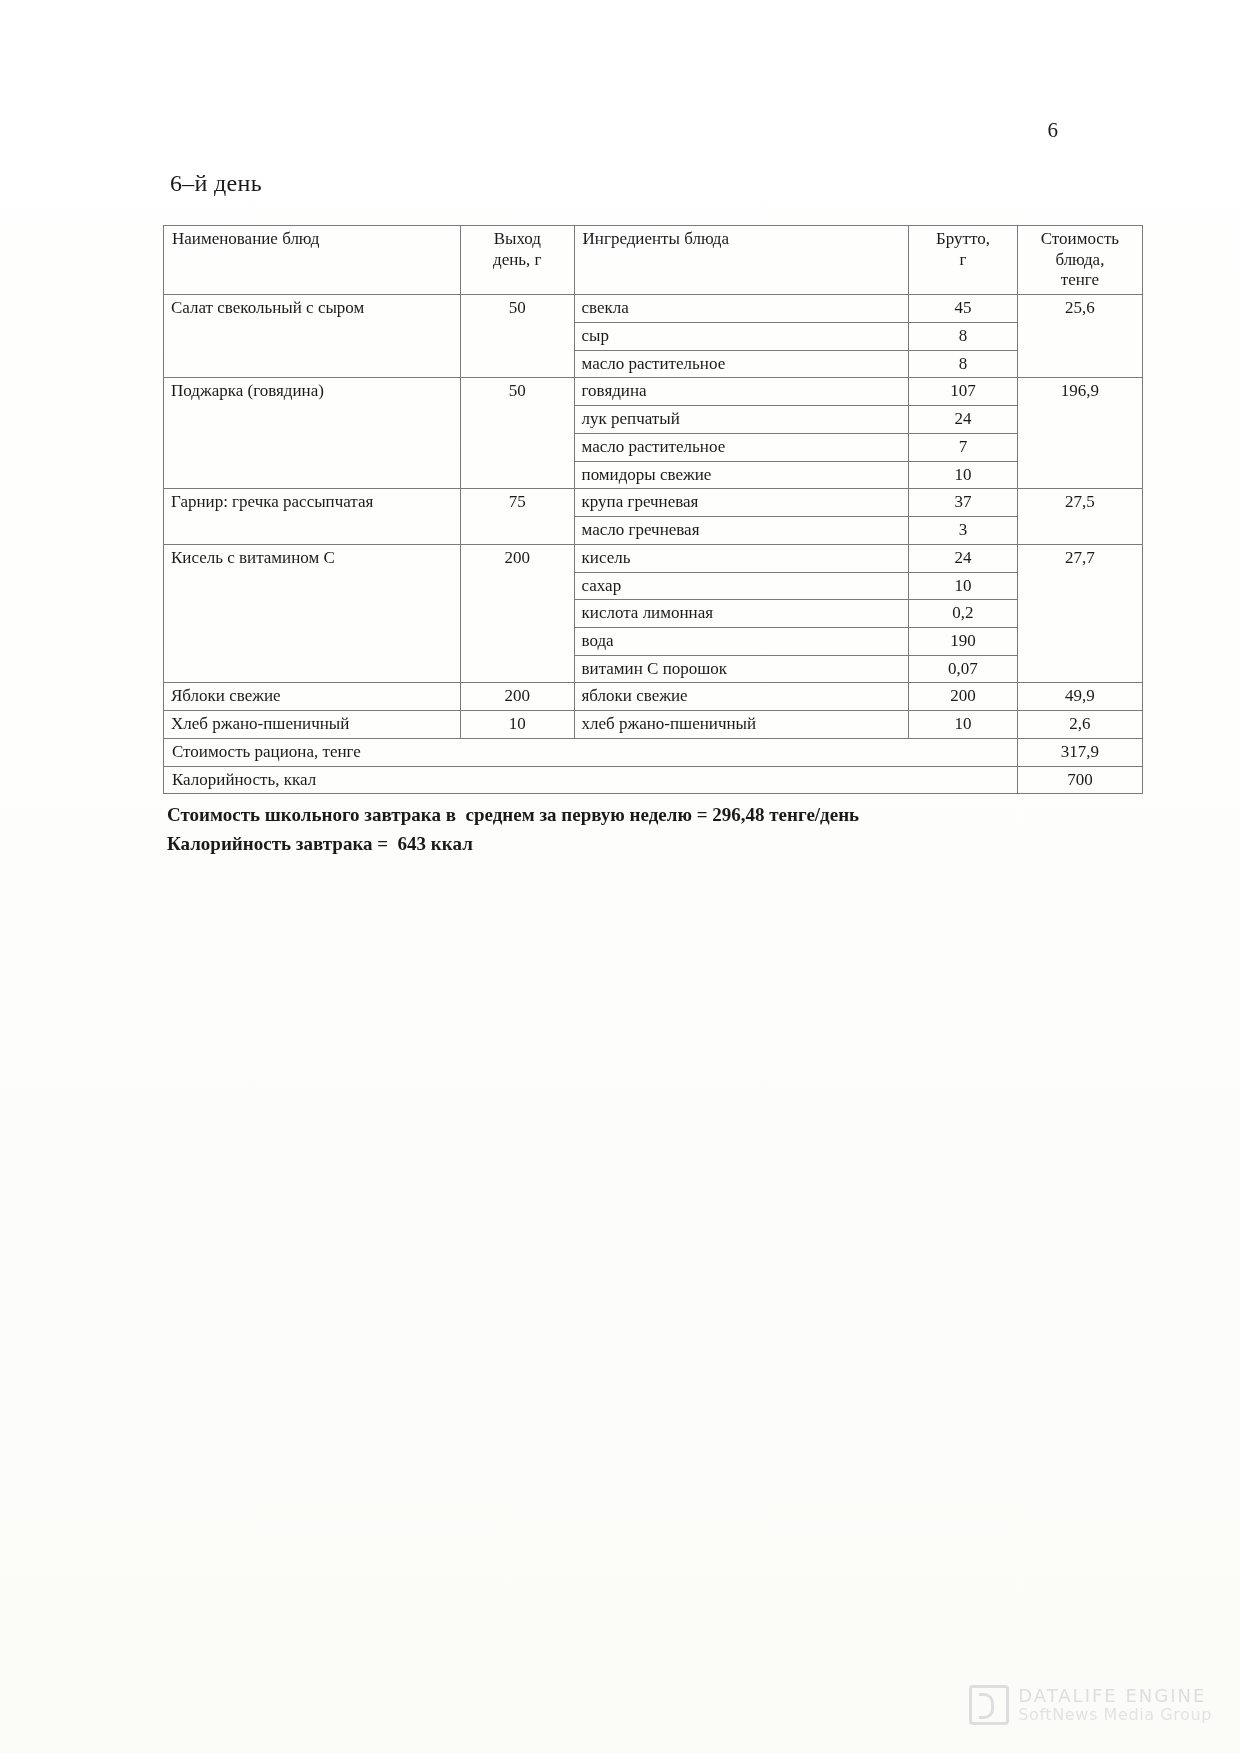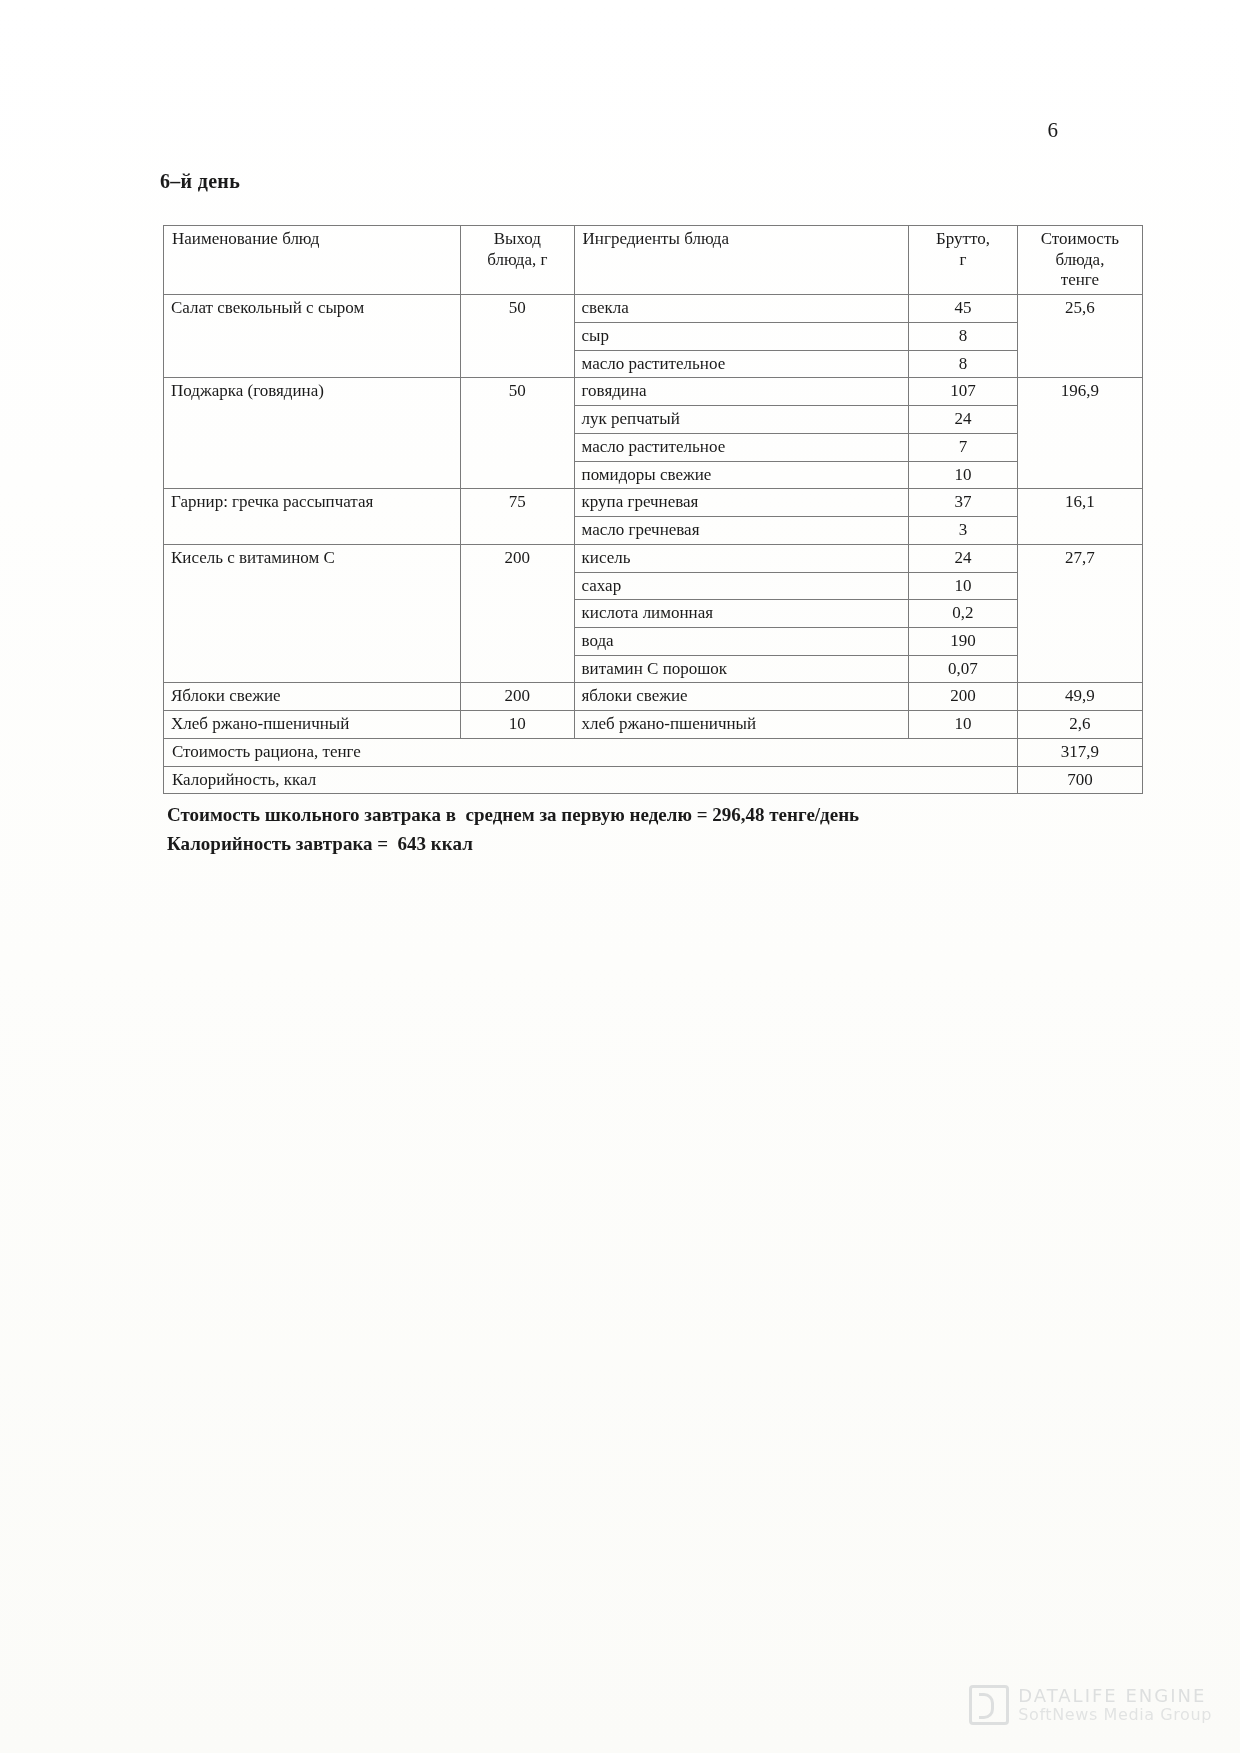--- a/index.html
+++ b/index.html
@@ -32,24 +32,24 @@
   }
   .page-number {
     position: absolute;
     right: 182px;
     top: 118px;
     font-size: 21px;
     font-family: "Liberation Serif", serif;
   }
   .day-title {
     position: absolute;
-    left: 160px;
+    left: 170px;
     top: 170px;
-    font-size: 20px;
-    font-weight: bold;
+    font-size: 24px;
+    font-weight: normal;
     letter-spacing: 0.3px;
   }
   .table-wrap {
     position: absolute;
     left: 163px;
     top: 225px;
     width: 855px;
   }
   table.menu {
     border-collapse: collapse;
@@ -149,21 +149,21 @@
   <div class="page-number">6</div>
 
   <div class="day-title">6–й  день</div>
 
   <div class="table-wrap">
     <table class="menu">
       <tbody>
         <tr class="hdr">
           <td class="c-name">Наименование блюд</td>
           <td class="c-out" style="white-space:pre-line;">Выход
-блюда, г</td>
+день, г</td>
           <td class="c-ingr">Ингредиенты блюда</td>
           <td class="c-brutto" style="white-space:pre-line;">Брутто,
 г</td>
           <td class="c-cost" style="white-space:pre-line;">Стоимость
 блюда,
 тенге</td>
         </tr>
       <tr>
             <td class="c-name" rowspan="3">Салат свекольный с сыром</td>
             <td class="c-out center" rowspan="3">50</td>
@@ -196,21 +196,21 @@
           </tr>
           <tr>
             <td class="c-ingr">помидоры свежие</td>
             <td class="c-brutto center">10</td>
           </tr>
           <tr>
             <td class="c-name" rowspan="2">Гарнир: гречка рассыпчатая</td>
             <td class="c-out center" rowspan="2">75</td>
             <td class="c-ingr">крупа гречневая</td>
             <td class="c-brutto center">37</td>
-            <td class="c-cost center" rowspan="2">16,1</td>
+            <td class="c-cost center" rowspan="2">27,5</td>
           </tr>
           <tr>
             <td class="c-ingr">масло гречневая</td>
             <td class="c-brutto center">3</td>
           </tr>
           <tr>
             <td class="c-name" rowspan="5">Кисель с витамином С</td>
             <td class="c-out center" rowspan="5">200</td>
             <td class="c-ingr">кисель</td>
             <td class="c-brutto center">24</td>

